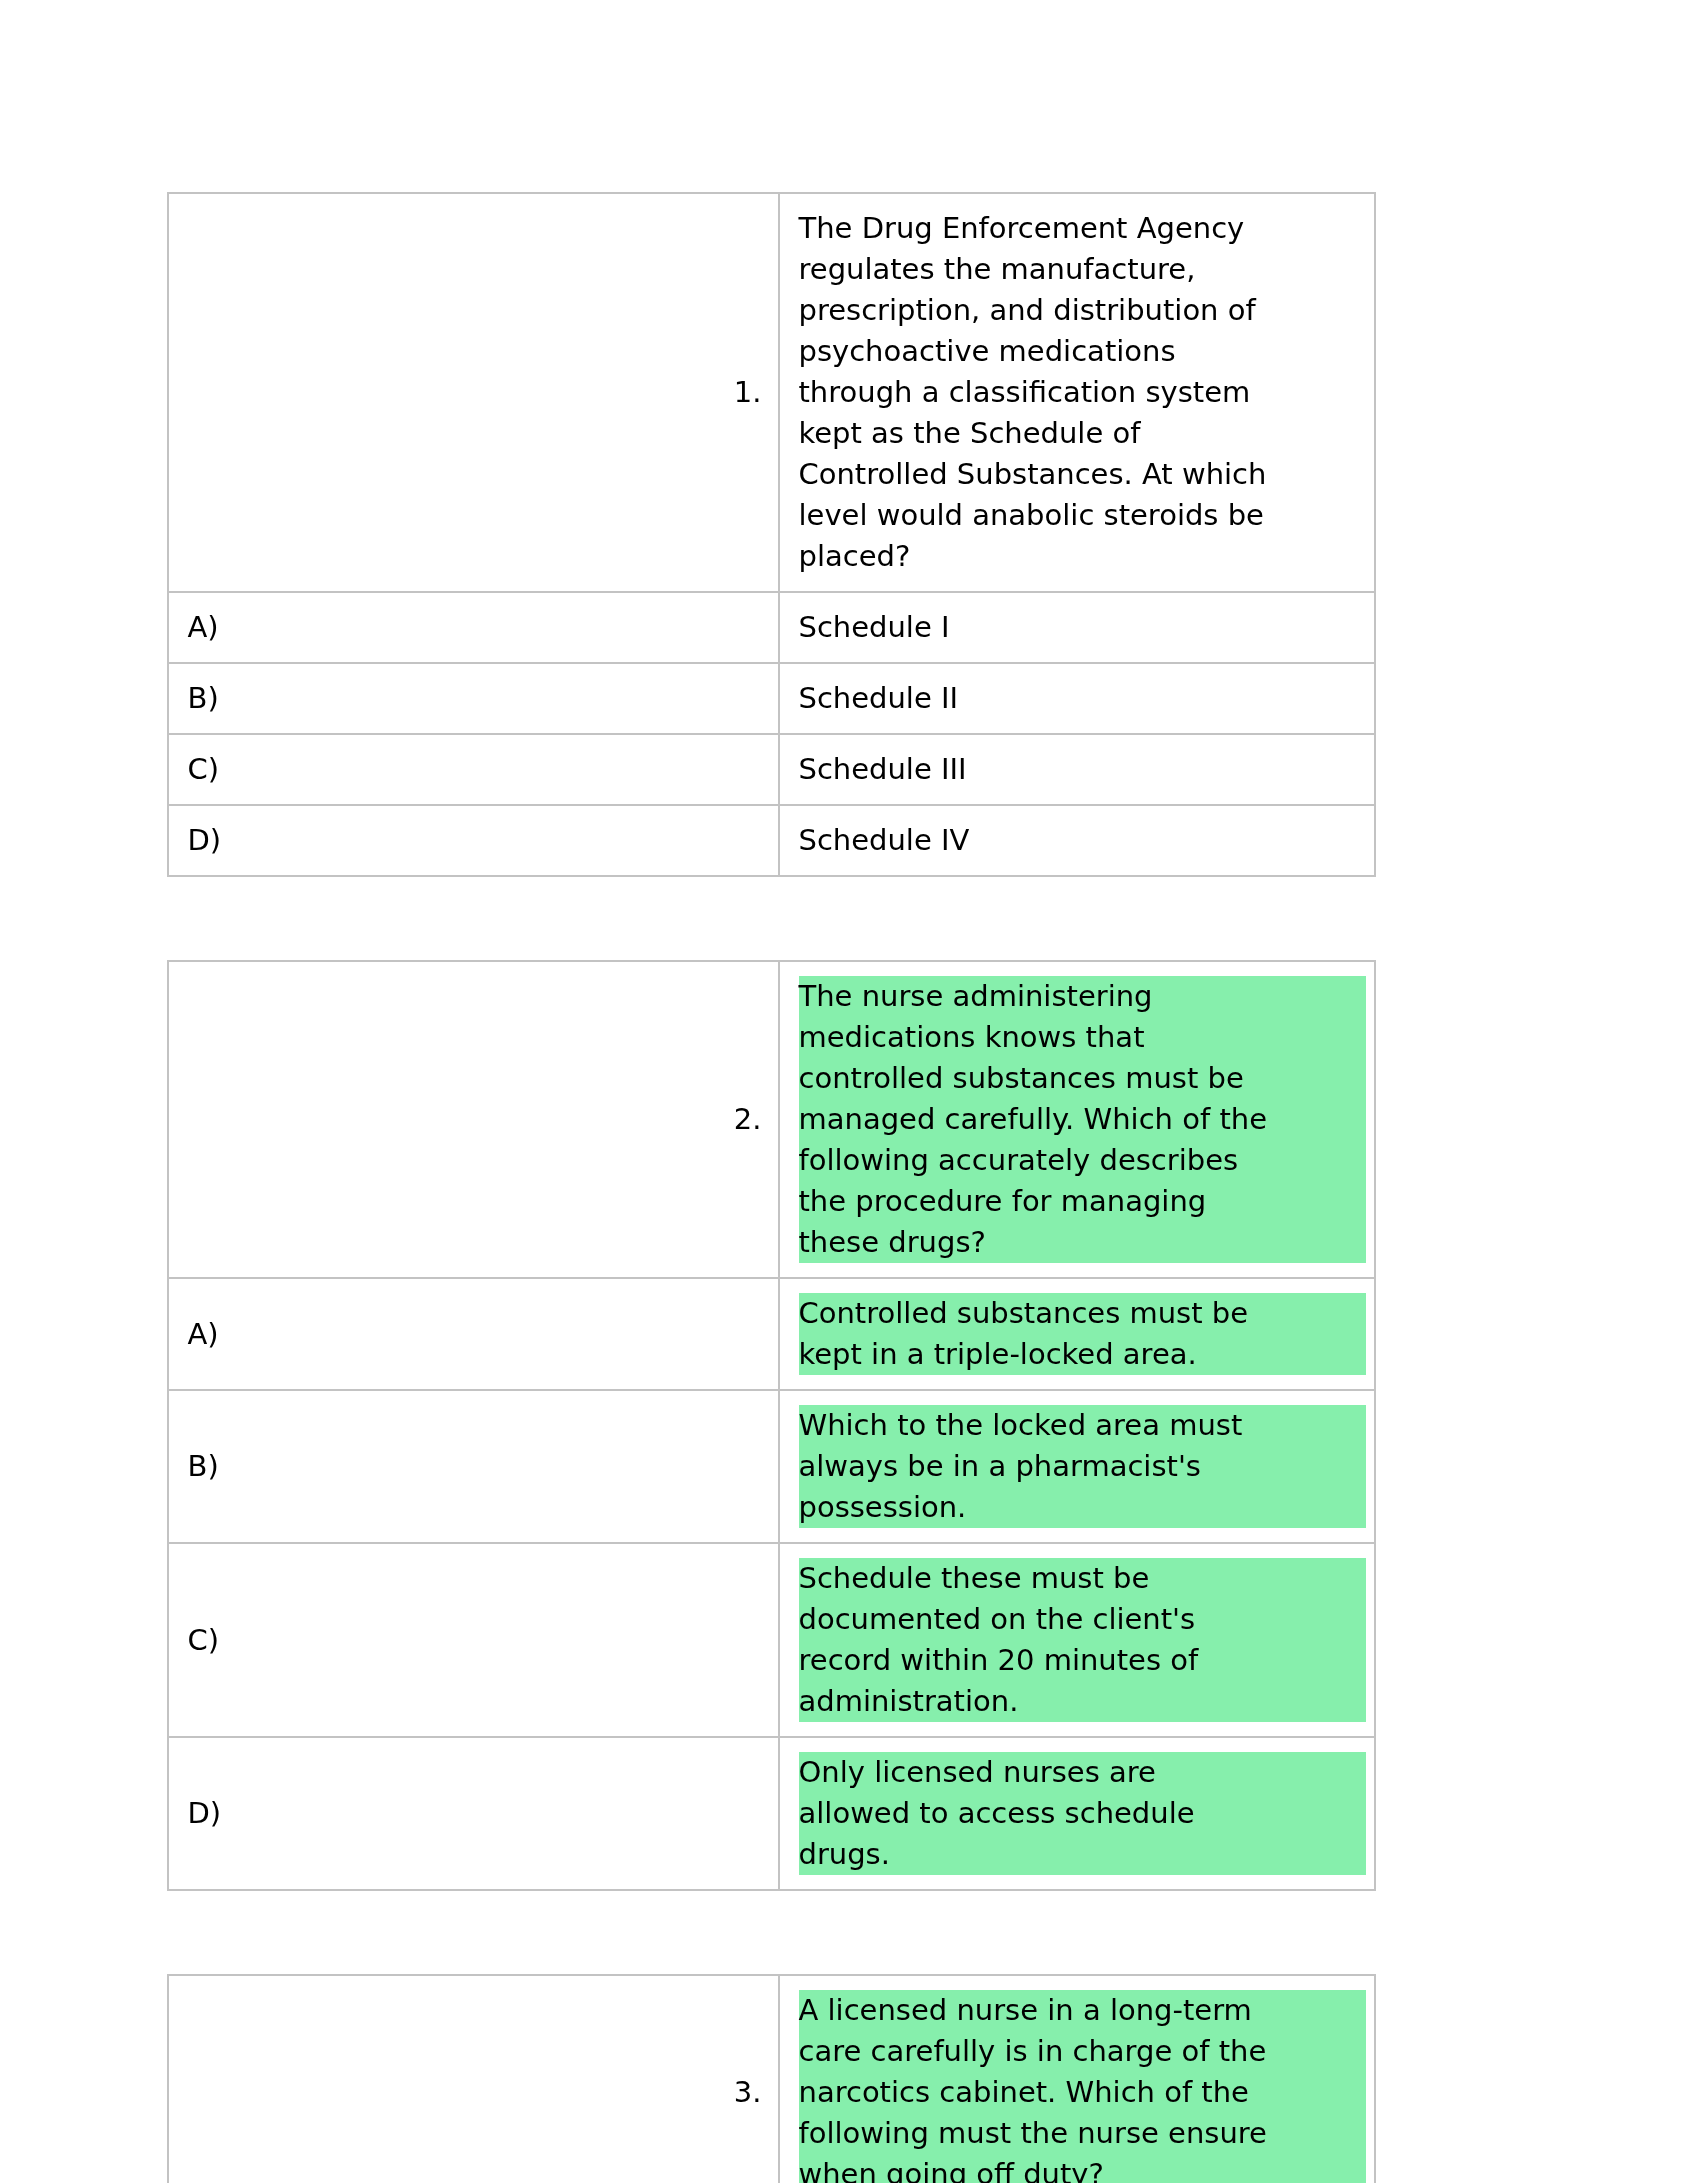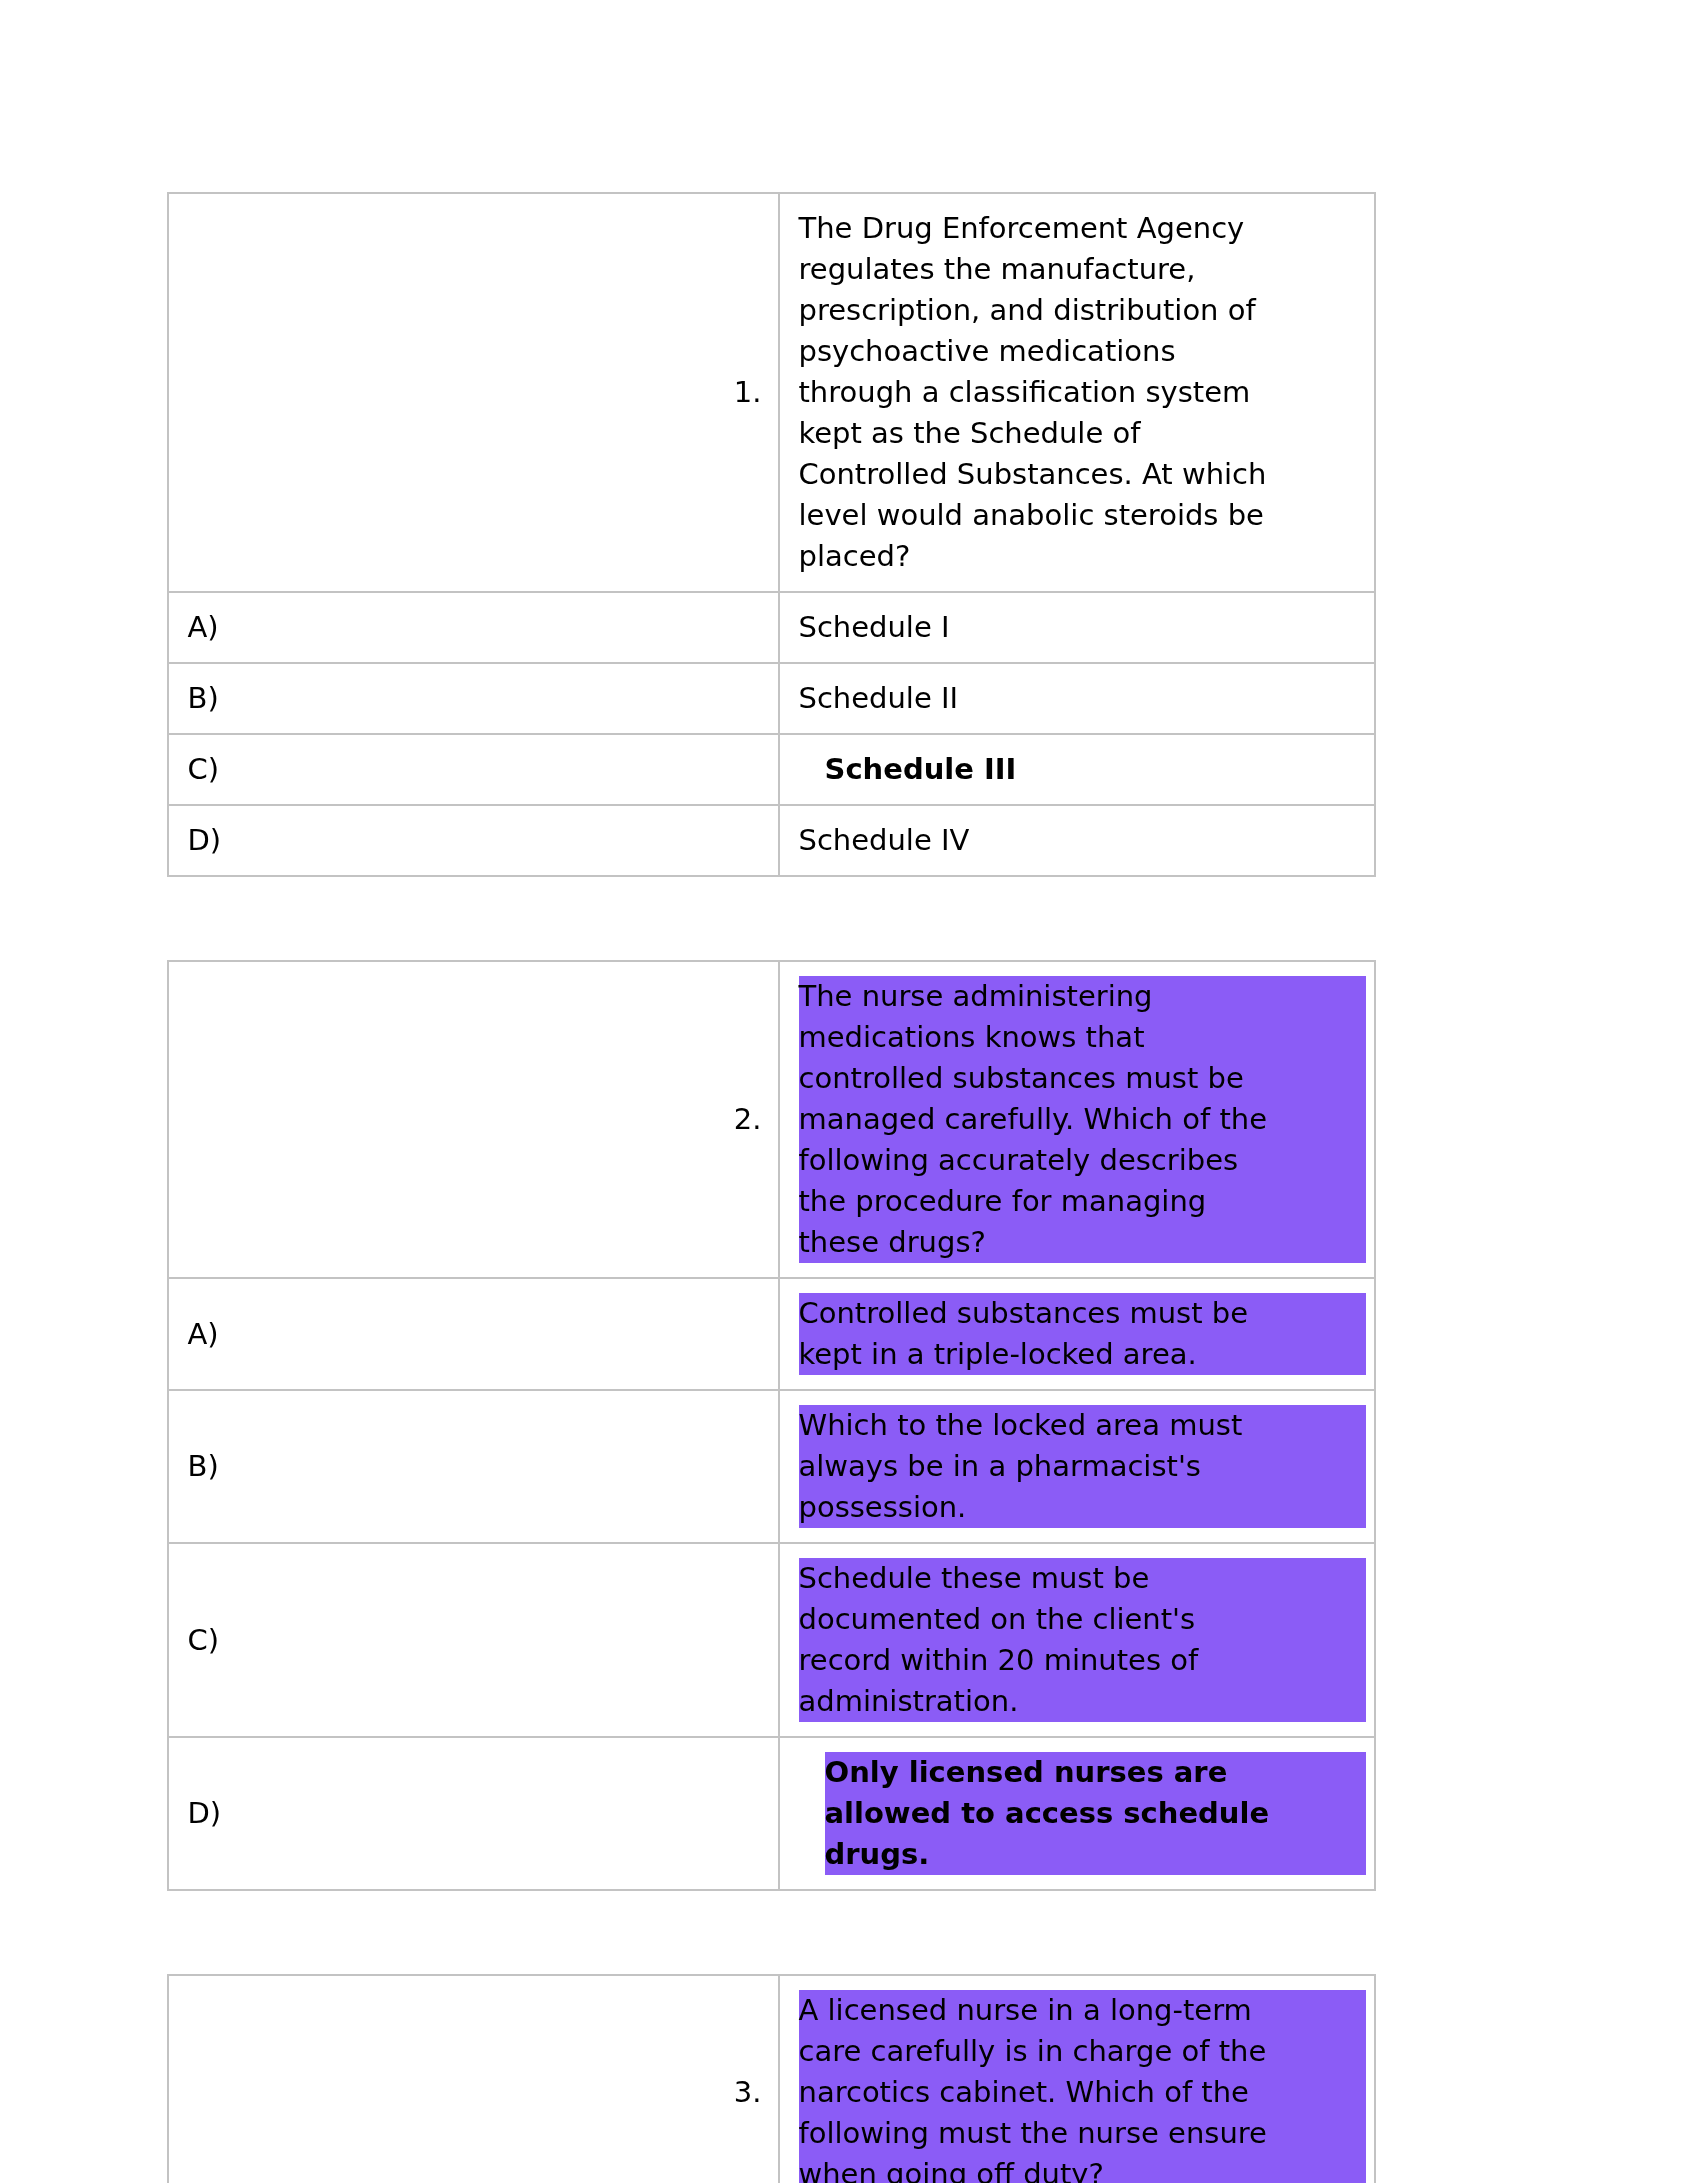--- a/index.html
+++ b/index.html
@@ -65,28 +65,27 @@
     word-wrap: break-word;
   }
   .content .ln {
     display: block;
   }
   .content .ln > span {
     display: inline;
   }
 
   .hl > span {
-    background-color: #8b5cf6;
+    background-color: #86efac;
     box-decoration-break: clone;
     -webkit-box-decoration-break: clone;
   }
 
   .bold {
-    font-weight: bold;
-    margin-left: 26px;
+    font-weight: normal;
   }
 </style>
 </head>
 <body>
 
 <div class="page">
   <div id="tables-root">
       <table class="qtable">
         <colgroup>
           <col class="c-left">

